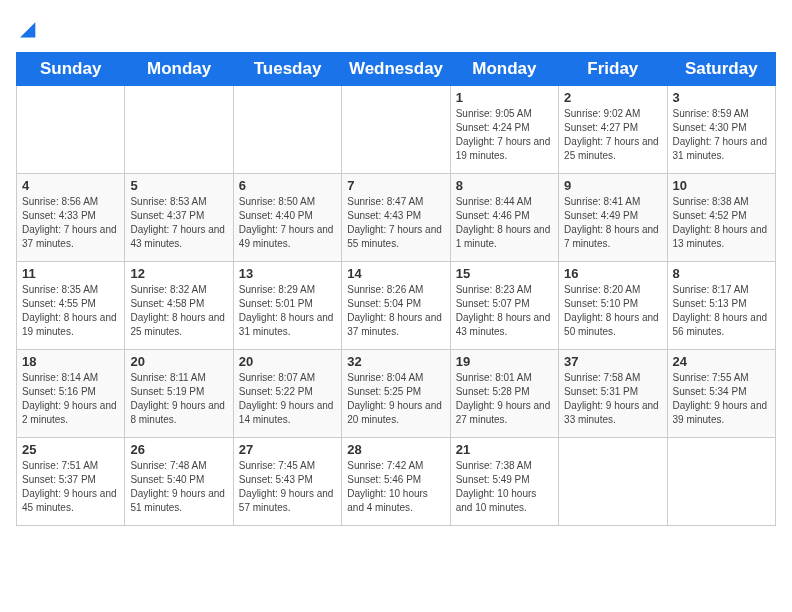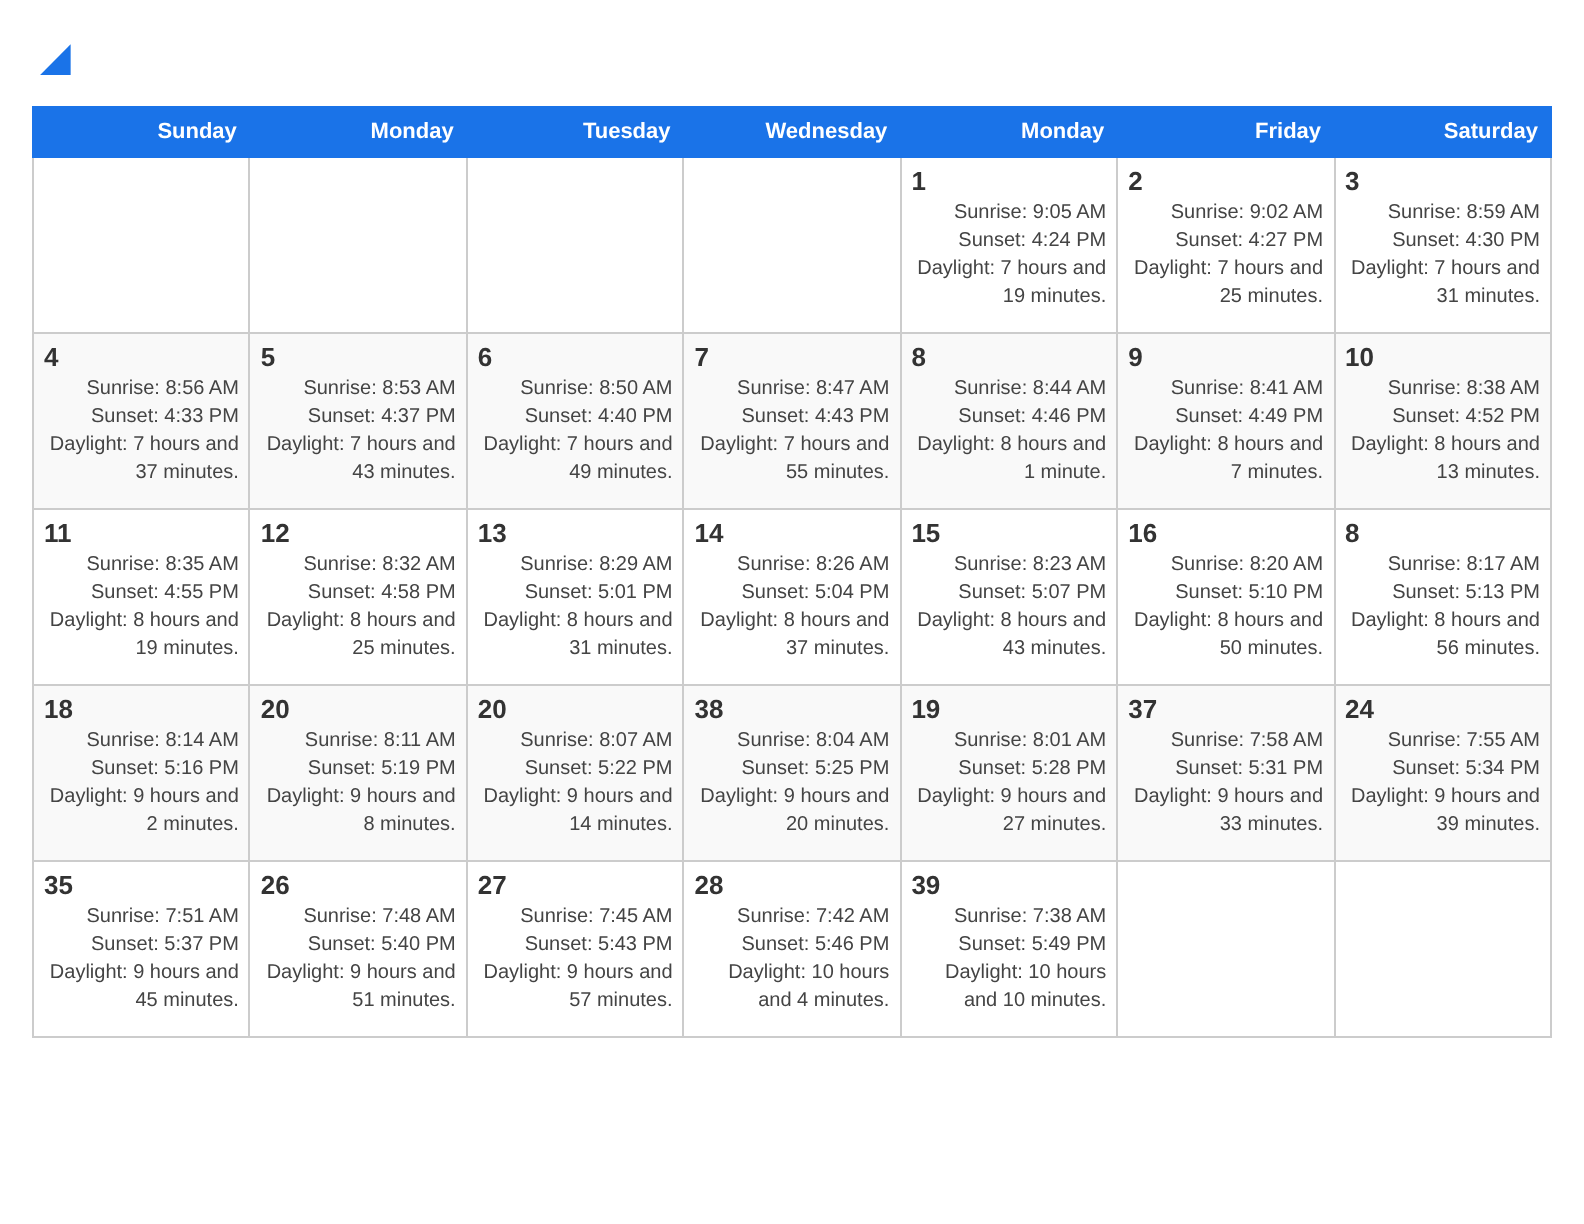--- a/index.html
+++ b/index.html
@@ -39,23 +39,23 @@
       color: #555;
     }
     .calendar-table {
       width: 100%;
       border-collapse: collapse;
       table-layout: fixed;
     }
     .calendar-table th {
       background-color: #1a73e8;
       color: #fff;
-      text-align: right;
+      text-align: center;
       padding: 6px 6px;
-      font-size: 11px;
+      font-size: 17px;
       border: 1px solid #1a73e8;
     }
     .calendar-table td {
       border: 1px solid #ccc;
       vertical-align: top;
       padding: 4px 5px;
       font-size: 10.5px;
       color: #333;
       height: 88px;
       background: #fff;
@@ -66,21 +66,20 @@
     .day-number {
       font-size: 13px;
       font-weight: bold;
       margin-bottom: 2px;
       color: #333;
     }
     .day-detail {
       font-size: 10px;
       color: #444;
       line-height: 1.4;
-      text-align: right;
     }
     .empty-cell {
       background: #fff !important;
     }
   </style>
 </head>
 <body>
 
 <div class="header-section">
   <div class="logo">
@@ -196,54 +195,54 @@
         </td>
         <td>
           <div class="day-number">20</div>
           <div class="day-detail">Sunrise: 8:11 AM<br>Sunset: 5:19 PM<br>Daylight: 9 hours and 8 minutes.</div>
         </td>
         <td>
           <div class="day-number">20</div>
           <div class="day-detail">Sunrise: 8:07 AM<br>Sunset: 5:22 PM<br>Daylight: 9 hours and 14 minutes.</div>
         </td>
         <td>
-          <div class="day-number">38</div>
+          <div class="day-number">32</div>
           <div class="day-detail">Sunrise: 8:04 AM<br>Sunset: 5:25 PM<br>Daylight: 9 hours and 20 minutes.</div>
         </td>
         <td>
           <div class="day-number">19</div>
           <div class="day-detail">Sunrise: 8:01 AM<br>Sunset: 5:28 PM<br>Daylight: 9 hours and 27 minutes.</div>
         </td>
         <td>
           <div class="day-number">37</div>
           <div class="day-detail">Sunrise: 7:58 AM<br>Sunset: 5:31 PM<br>Daylight: 9 hours and 33 minutes.</div>
         </td>
         <td>
           <div class="day-number">24</div>
           <div class="day-detail">Sunrise: 7:55 AM<br>Sunset: 5:34 PM<br>Daylight: 9 hours and 39 minutes.</div>
         </td>
       </tr>
       <tr>
         <td>
-          <div class="day-number">35</div>
+          <div class="day-number">25</div>
           <div class="day-detail">Sunrise: 7:51 AM<br>Sunset: 5:37 PM<br>Daylight: 9 hours and 45 minutes.</div>
         </td>
         <td>
           <div class="day-number">26</div>
           <div class="day-detail">Sunrise: 7:48 AM<br>Sunset: 5:40 PM<br>Daylight: 9 hours and 51 minutes.</div>
         </td>
         <td>
           <div class="day-number">27</div>
           <div class="day-detail">Sunrise: 7:45 AM<br>Sunset: 5:43 PM<br>Daylight: 9 hours and 57 minutes.</div>
         </td>
         <td>
           <div class="day-number">28</div>
           <div class="day-detail">Sunrise: 7:42 AM<br>Sunset: 5:46 PM<br>Daylight: 10 hours and 4 minutes.</div>
         </td>
         <td>
-          <div class="day-number">39</div>
+          <div class="day-number">21</div>
           <div class="day-detail">Sunrise: 7:38 AM<br>Sunset: 5:49 PM<br>Daylight: 10 hours and 10 minutes.</div>
         </td>
         <td class="empty-cell"></td>
         <td class="empty-cell"></td>
       </tr>
     </tbody>
 </table>
 
 </body></html>

